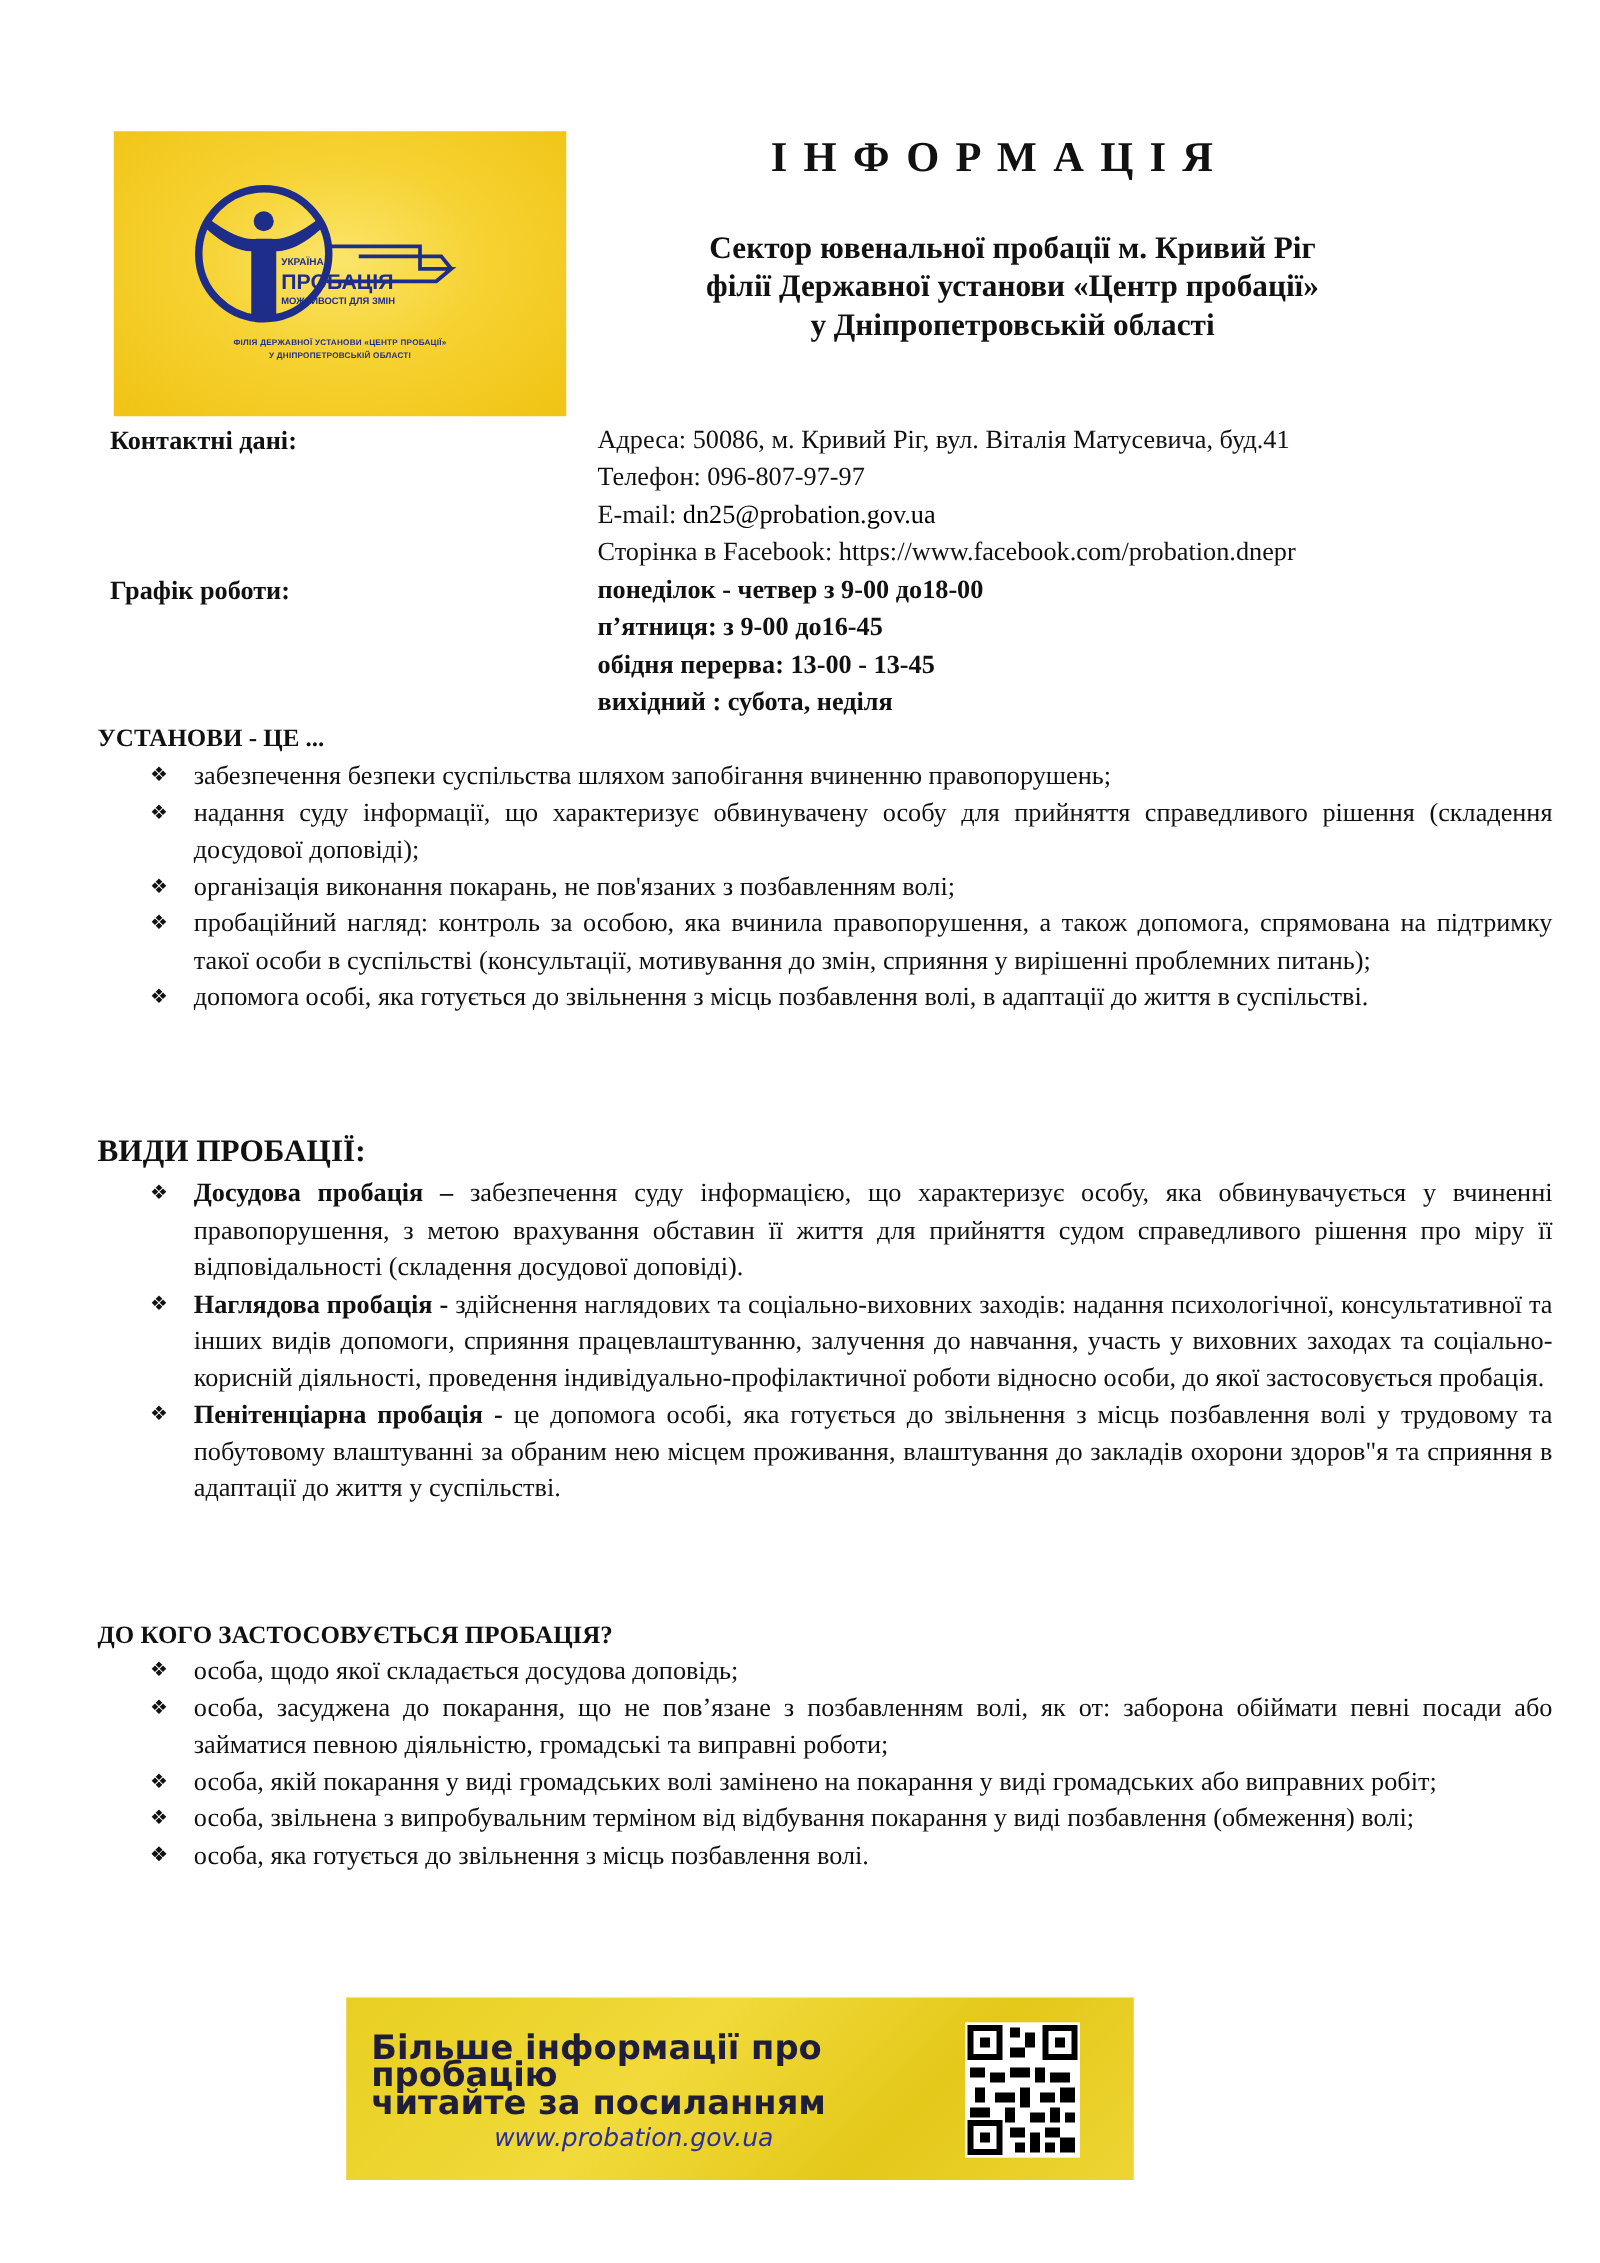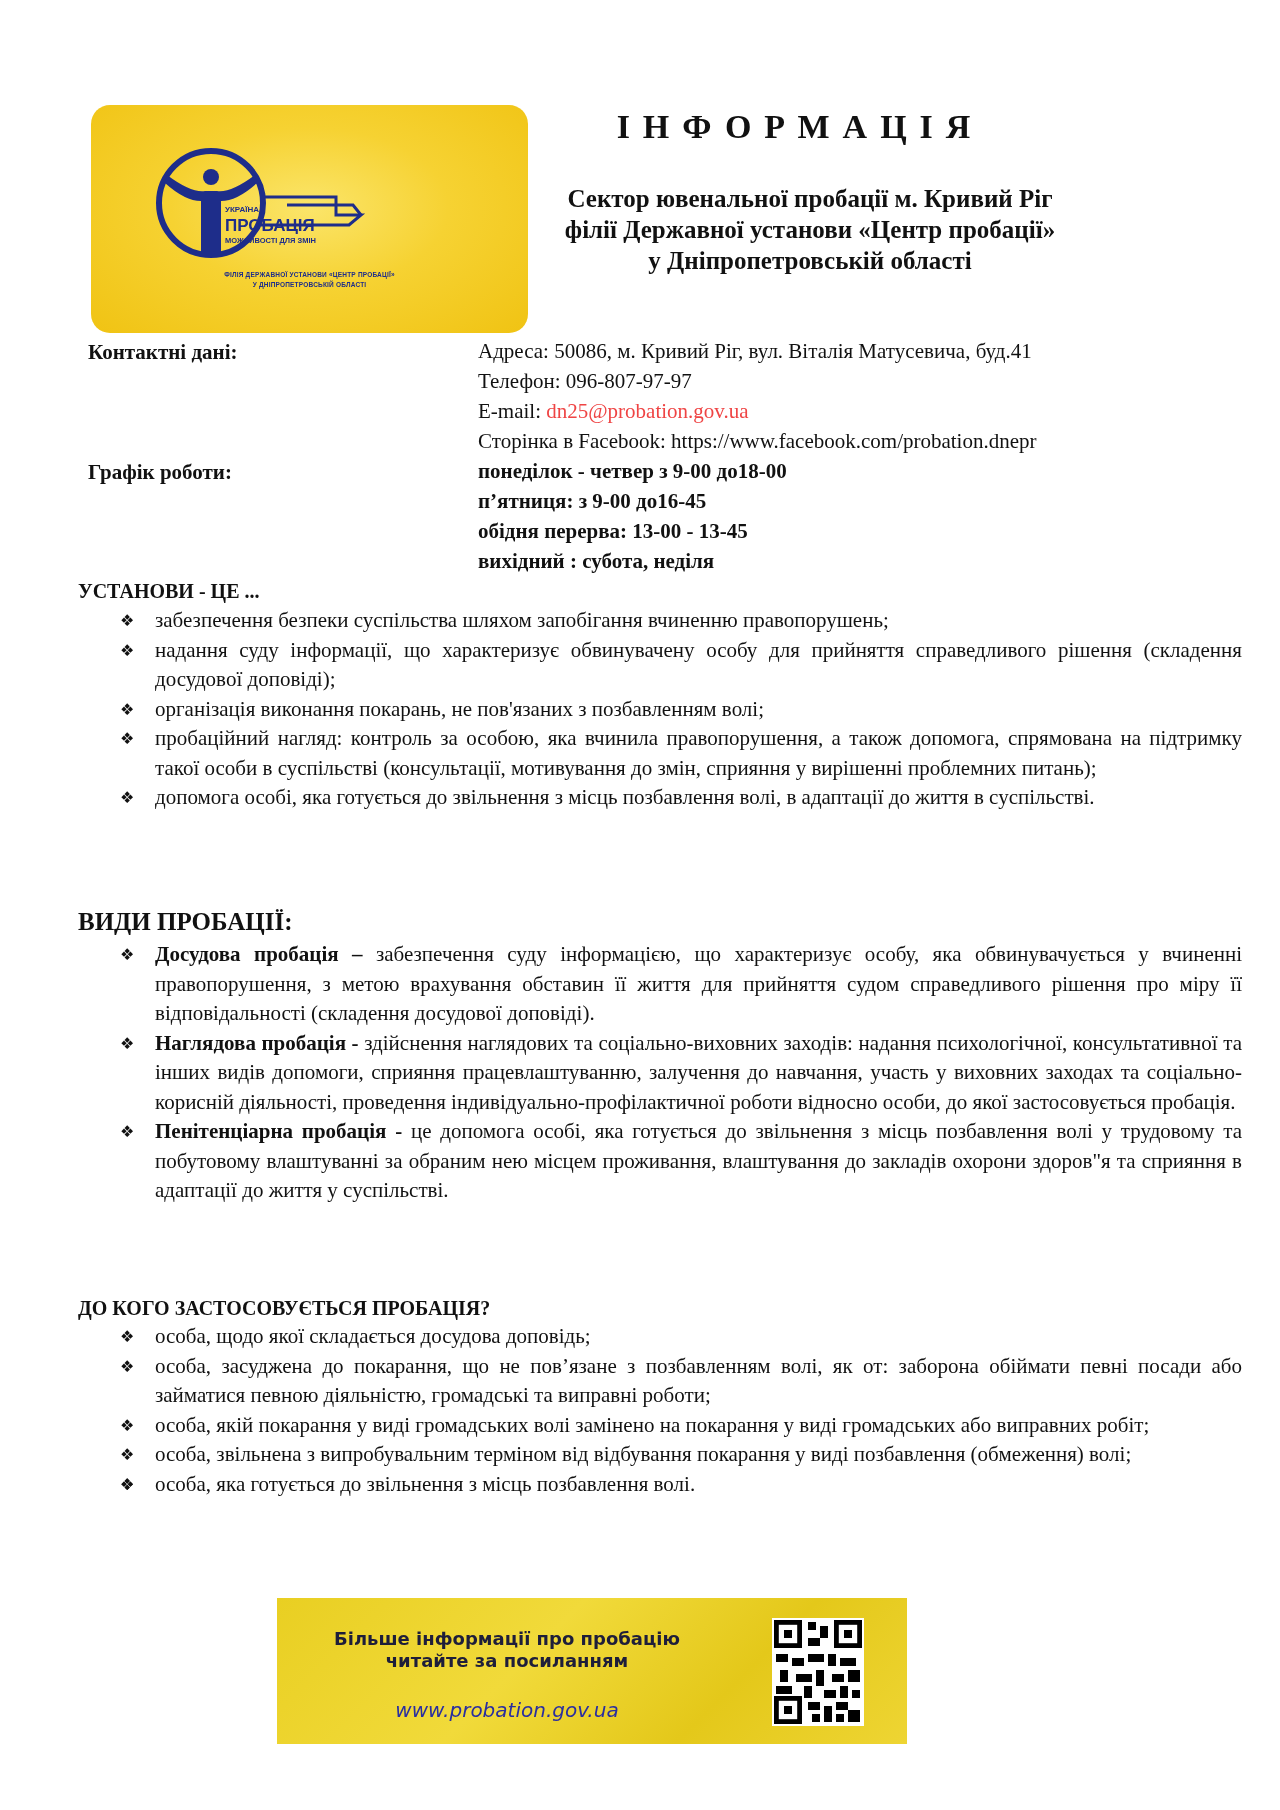--- a/index.html
+++ b/index.html
@@ -1,24 +1,23 @@
 <!DOCTYPE html>
 <html><head>
 <meta charset="utf-8">
 <style>
   html, body { margin: 0; padding: 0; background: #ffffff; }
   body {
     width: 1280px; height: 1810px; position: relative; overflow: hidden;
     font-family: "Liberation Serif", "DejaVu Serif", serif; color: #111;
   }
   .logo-box {
-    position: absolute; left: 91px; top: 105px; width: 437px; height: 228px;
+    position: absolute; left: 91px; top: 105px; width: 362px; height: 228px;
     background: radial-gradient(ellipse at 50% 45%, #fbe56a 0%, #f6d232 45%, #f0c313 100%);
     overflow: hidden;
-    border-radius: 19px;
   }
   .logo-box svg { position: absolute; left: 0; top: 0; }
   .logo-caption {
     position: absolute; left: 0; width: 100%; text-align: center;
     font-family: "Liberation Sans", sans-serif; font-weight: bold; font-size: 6.5px;
     color: #1e2d8a; letter-spacing: 0.2px;
   }
   .title {
     position: absolute; left: 520px; top: 108px; width: 560px; text-align: center;
     font-weight: bold; font-size: 34px; letter-spacing: 13px;
@@ -26,41 +25,41 @@
   .org {
     position: absolute; left: 500px; top: 183px; width: 620px; text-align: center;
     font-weight: bold; font-size: 25px; line-height: 31px;
   }
   .label {
     position: absolute; left: 88px; font-weight: bold; font-size: 21px;
   }
   .info {
     position: absolute; left: 478px; font-size: 21px; line-height: 30px; white-space: nowrap;
   }
-  .info a { color: #ef4444; text-decoration: none; }
+  .info a { color: #000000; text-decoration: none; }
   .section-h {
     position: absolute; left: 78px; font-weight: bold; font-size: 20px;
   }
   .section-h.big { font-size: 25px; }
   .list {
     position: absolute; left: 120px; width: 1122px; margin: 0; padding: 0; list-style: none;
     font-size: 21px; line-height: 29.5px;
   }
   .list li { position: relative; padding-left: 35px; text-align: justify; }
   .list li .bullet {
     position: absolute; left: 0; top: 0; font-size: 16px; line-height: 29.5px; color: #111;
   }
   .list b { font-weight: bold; }
   .banner {
     position: absolute; left: 277px; top: 1598px; width: 630px; height: 146px;
     background: linear-gradient(135deg, #e9cf22 0%, #f1da3a 40%, #e4c81a 70%, #eed533 100%);
   }
   .banner-text {
-    position: absolute; left: 20px; top: 30px; width: 420px; text-align: center;
-    font-family: "DejaVu Sans", sans-serif; font-weight: bold; font-size: 18px; line-height: 22px; color: #1e1e3a;
+    position: absolute; left: 20px; top: 30px; width: 420px; text-align: left;
+    font-family: "DejaVu Sans", sans-serif; font-weight: bold; font-size: 27px; line-height: 22px; color: #1e1e3a;
   }
   .banner-url {
     position: absolute; left: 20px; top: 100px; width: 420px; text-align: center;
     font-family: "DejaVu Sans", sans-serif; font-style: italic; font-size: 20px; color: #2a2ea0;
   }
   .qr { position: absolute; left: 495px; top: 20px; width: 92px; height: 108px; background: #fff; }
 </style>
 </head>
 <body>
 

